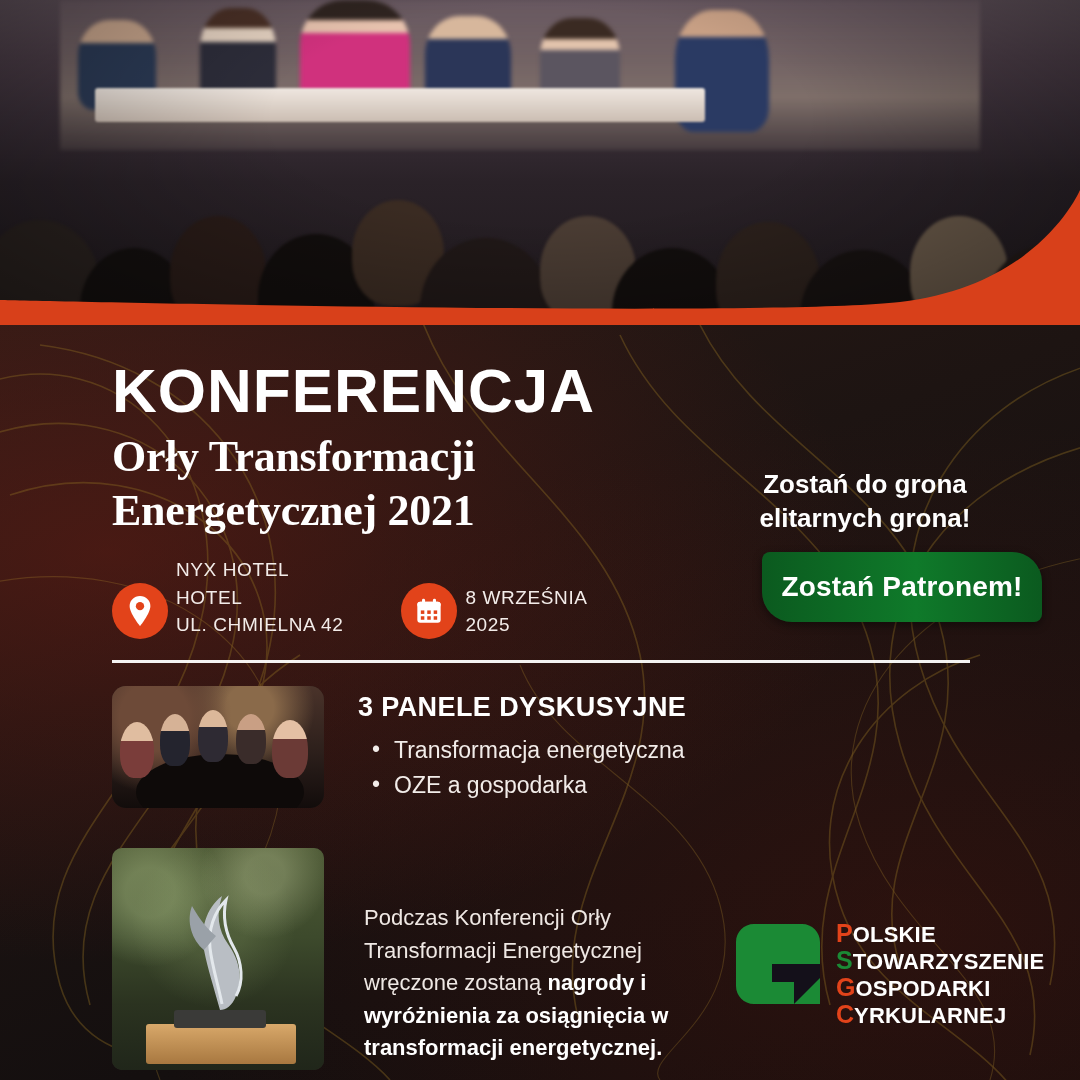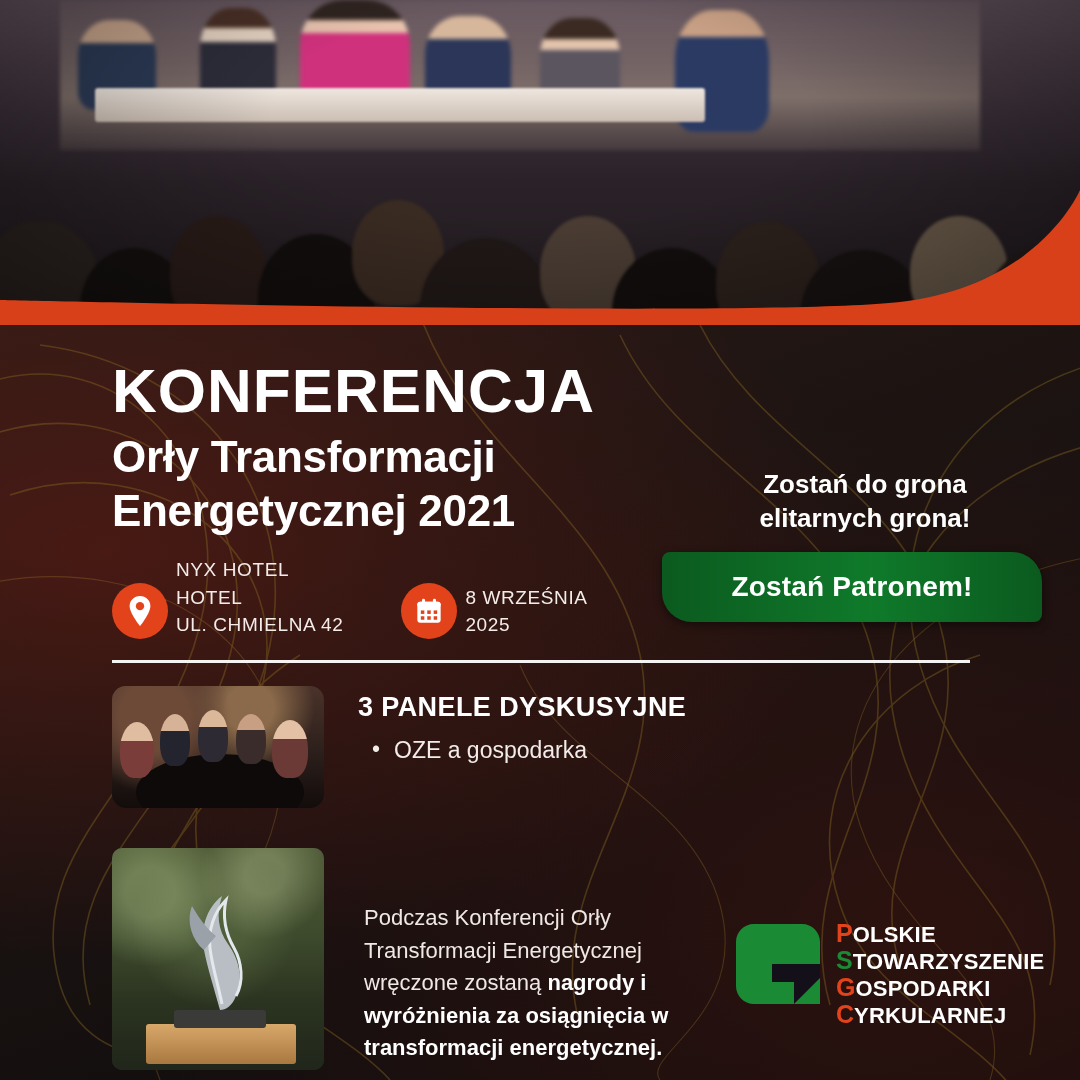--- a/index.html
+++ b/index.html
@@ -78,21 +78,21 @@
   .content { position: absolute; inset: 0; border-radius: 32px; }
 
   .kicker {
     position: absolute; left: 112px; top: 360px;
     font-size: 62px; font-weight: 700; letter-spacing: 1px;
     color: #ffffff; line-height: 1;
   }
   .subtitle {
     position: absolute; left: 112px; top: 430px;
     font-size: 44px; font-weight: 700; color: #ffffff;
-    line-height: 1.22; letter-spacing: -0.3px;
+    line-height: 1.22; letter-spacing: -0.3px; font-family: Liberation Serif, serif;
   }
 
   
   .info-row { position: absolute; left: 112px; top: 552px; display: flex; gap: 58px; }
   .info-item { display: flex; align-items: flex-end; gap: 8px; }
   .ic {
     width: 56px; height: 56px; border-radius: 50%;
     background: #e2431a; display: flex; align-items: center; justify-content: center;
     flex: 0 0 auto; margin-top: 2px;
   }
@@ -102,21 +102,21 @@
     padding-top: 4px;
   }
 
   
   .cta-head {
     position: absolute; right: 50px; top: 468px; width: 330px;
     text-align: center; color: #ffffff; font-size: 26px; font-weight: 700;
     line-height: 1.3;
   }
   .cta-btn {
-    position: absolute; right: 38px; top: 552px; width: 380px; height: 70px;
+    position: absolute; right: 38px; top: 552px; width: 280px; height: 70px;
     background: linear-gradient(90deg,#0b5a1f 0%, #0f7a2a 55%, #0b5a1f 100%);
     border-radius: 8px 30px 8px 30px;
     display: flex; align-items: center; justify-content: center;
     color: #fff; font-size: 28px; font-weight: 700; letter-spacing: .2px;
     border: none; cursor: pointer;
     box-shadow: 0 3px 10px rgba(0,0,0,.45);
   }
 
   .divider {
     position: absolute; left: 112px; top: 660px; width: 858px; height: 3px;
@@ -316,20 +316,21 @@
       <div class="t-table"></div>
       <div class="t-p" style="left:8px;  top:36px; width:34px; height:56px; background:linear-gradient(180deg,#e0bda0 0 34%, #7a3d3a 34%);"></div>
       <div class="t-p" style="left:48px; top:28px; width:30px; height:52px; background:linear-gradient(180deg,#d6b296 0 32%, #24242e 32%);"></div>
       <div class="t-p" style="left:86px; top:24px; width:30px; height:52px; background:linear-gradient(180deg,#dcb89a 0 32%, #2e2a33 32%);"></div>
       <div class="t-p" style="left:124px;top:28px; width:30px; height:50px; background:linear-gradient(180deg,#c99f84 0 32%, #3a2c2a 32%);"></div>
       <div class="t-p" style="left:160px;top:34px; width:36px; height:58px; background:linear-gradient(180deg,#e4c0a4 0 32%, #6b3a36 32%);"></div>
     </div>
 
     <div class="panels-title">3 PANELE DYSKUSYJNE</div>
     <ul class="panels-list">
+      <li>Transformacja energetyczna</li>
       <li>OZE a gospodarka</li>
     </ul>
 
     <div class="thumb2">
       <div class="g-bg"></div>
       <div class="g-blur"></div>
       <div class="plinth"></div>
       <div class="base"></div>
       <svg class="sculpt" viewBox="0 0 84 122">
         <path d="M42,118 C36,96 30,78 26,58 C22,38 28,16 44,4 C38,22 40,38 50,52 C60,66 66,84 58,104 C54,114 48,118 42,118 Z" fill="#b9bec4"></path>

